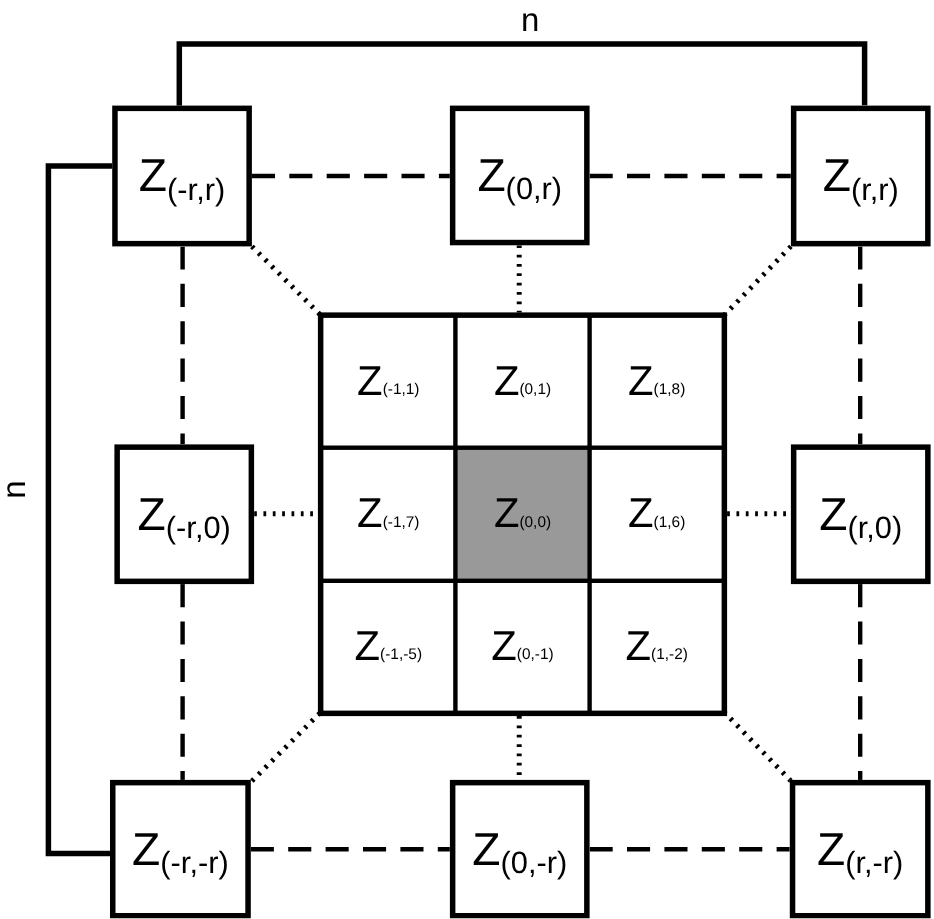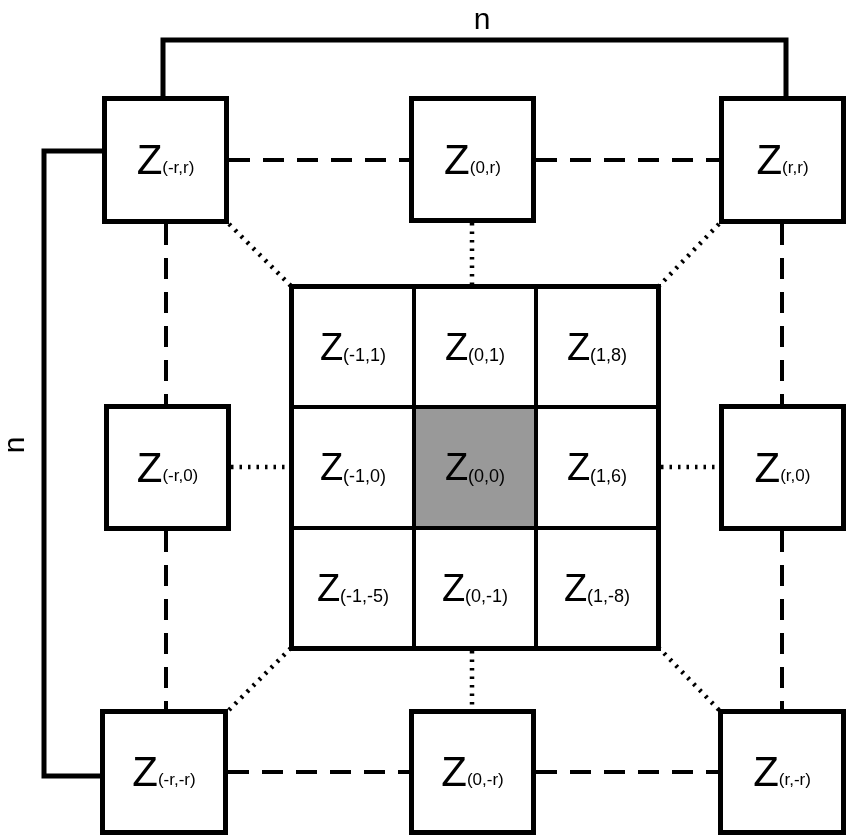--- a/index.html
+++ b/index.html
@@ -28,40 +28,40 @@
   .dotted  { stroke-width:4.5; stroke-dasharray:2.5 6; }
 
   .obox {
     position:absolute;
     border:5px solid var(--line);
     background:#ffffff;
     display:flex; align-items:center; justify-content:center;
     z-index:2;
   }
   .zmain { font-size:42px; color:#000; line-height:1; }
-  .zsub  { font-size:17px; color:#000; position:relative; top:0.45em; line-height:1; }
+  .zsub  { font-size:28px; color:#000; position:relative; top:0.45em; line-height:1; }
 
   .grid {
     position:absolute;
     left:289px; top:284px;
     width:372px; height:367px;
     background:var(--line);
     display:grid;
     grid-template-columns:repeat(3,1fr);
     grid-template-rows:repeat(3,1fr);
     gap:4px;
     padding:5px;
     z-index:2;
   }
   .cell {
     background:#ffffff;
     display:flex; align-items:center; justify-content:center;
   }
   .cell .zmain { font-size:38px; }
-  .cell .zsub  { font-size:18px; }
+  .cell .zsub  { font-size:14px; }
 
   .nlabel {
     position:absolute;
     font-size:30px;
     color:#000;
     z-index:3;
   }
   .nlabel.top  { left:468px; top:2px; width:28px; text-align:center; }
   .nlabel.left { left:0px; top:428px; width:28px; text-align:center; transform:rotate(-90deg); }
 </style>
@@ -138,37 +138,37 @@
     <div class="cell">
       <span class="zmain">Z</span>
         <span class="zsub">(0,1)</span>
     </div>
     <div class="cell">
       <span class="zmain">Z</span>
         <span class="zsub">(1,8)</span>
     </div>
     <div class="cell">
       <span class="zmain">Z</span>
-        <span class="zsub">(-1,0)</span>
+        <span class="zsub">(-1,7)</span>
     </div>
     <div class="cell" style="background: rgb(153, 153, 153);">
       <span class="zmain">Z</span>
         <span class="zsub">(0,0)</span>
     </div>
     <div class="cell">
       <span class="zmain">Z</span>
         <span class="zsub">(1,6)</span>
     </div>
     <div class="cell">
       <span class="zmain">Z</span>
         <span class="zsub">(-1,-5)</span>
     </div>
     <div class="cell">
       <span class="zmain">Z</span>
         <span class="zsub">(0,-1)</span>
     </div>
     <div class="cell">
       <span class="zmain">Z</span>
-        <span class="zsub">(1,-8)</span>
+        <span class="zsub">(1,-2)</span>
     </div>
   </div>
 
 </div>
 
 </body></html>

